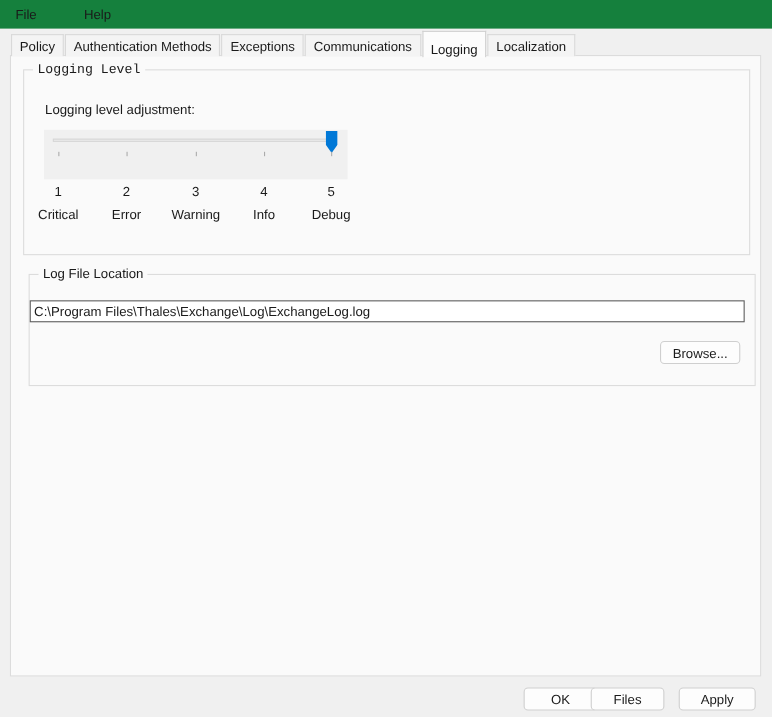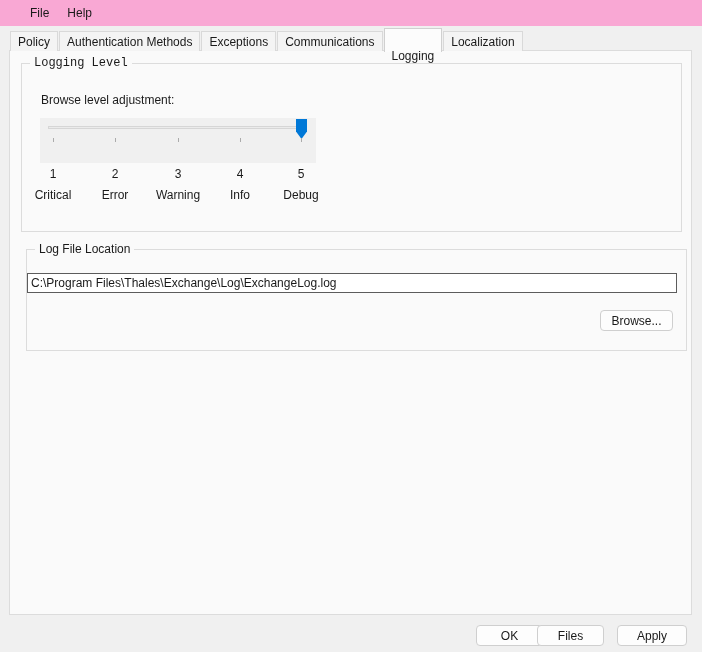--- a/index.html
+++ b/index.html
@@ -3,30 +3,30 @@
 <meta charset="utf-8">
 <style>
   * { margin:0; padding:0; box-sizing:border-box; }
   html,body { width:702px; height:652px; }
   body { font-family:"Liberation Sans", sans-serif; font-size:12px; color:#1a1a1a; }
 
   .window { position:relative; width:702px; height:652px; background:#f0f0f0; overflow:hidden; }
 
   
   .menubar { position:absolute; top:0; left:0; width:100%; height:26px;
-             display:flex; align-items:center; padding-left:21px; background:#f9a8d4; }
+             display:flex; align-items:center; padding-left:5px; background:#15803d;gap:25px; }
   .menu-item { padding:4px 9px; cursor:default; }
 
   
   .tabstrip { position:absolute; left:10px; top:27px; height:24px;
               display:flex; align-items:flex-end; z-index:2; }
   .tab { height:20px; padding:3px 7px 0 7px; background:#f4f4f4;
          border:1px solid #d9d9d9; border-bottom:none; margin-right:1px;
          white-space:nowrap; }
-  .tab.selected { height:24px; padding-top:20px; background:#fcfcfc;
+  .tab.selected { height:24px; padding-top:9px; background:#fcfcfc;
                   border:1px solid #d0d0d0; border-bottom:none;
                   margin-bottom:-1px; z-index:3; position:relative; }
 
   
   .tabpage { position:absolute; left:9px; top:50px; width:683px; height:565px;
              background:#fafafa; border:1px solid #dcdcdc; z-index:1; }
 
   
   .groupbox { position:absolute; border:1px solid #dcdcdc; }
   .groupbox-title { position:absolute; top:-8px; left:8px; background:#fafafa;
@@ -89,21 +89,21 @@
     <div class="tab selected">Logging</div>
     <div class="tab">Localization</div>
   </div>
 
   <div class="tabpage">
 
     <div class="groupbox group-logging">
       <span class="groupbox-title">Logging Level</span>
     </div>
 
-    <span class="slider-caption">Browse level adjustment:</span>
+    <span class="slider-caption">Logging level adjustment:</span>
 
     <div class="slider-box">
       <div class="slider-track"></div>
       <div class="slider-thumb"></div>
       <div class="slider-tick tick-1"></div>
       <div class="slider-tick tick-2"></div>
       <div class="slider-tick tick-3"></div>
       <div class="slider-tick tick-4"></div>
       <div class="slider-tick tick-5"></div>
     </div>

